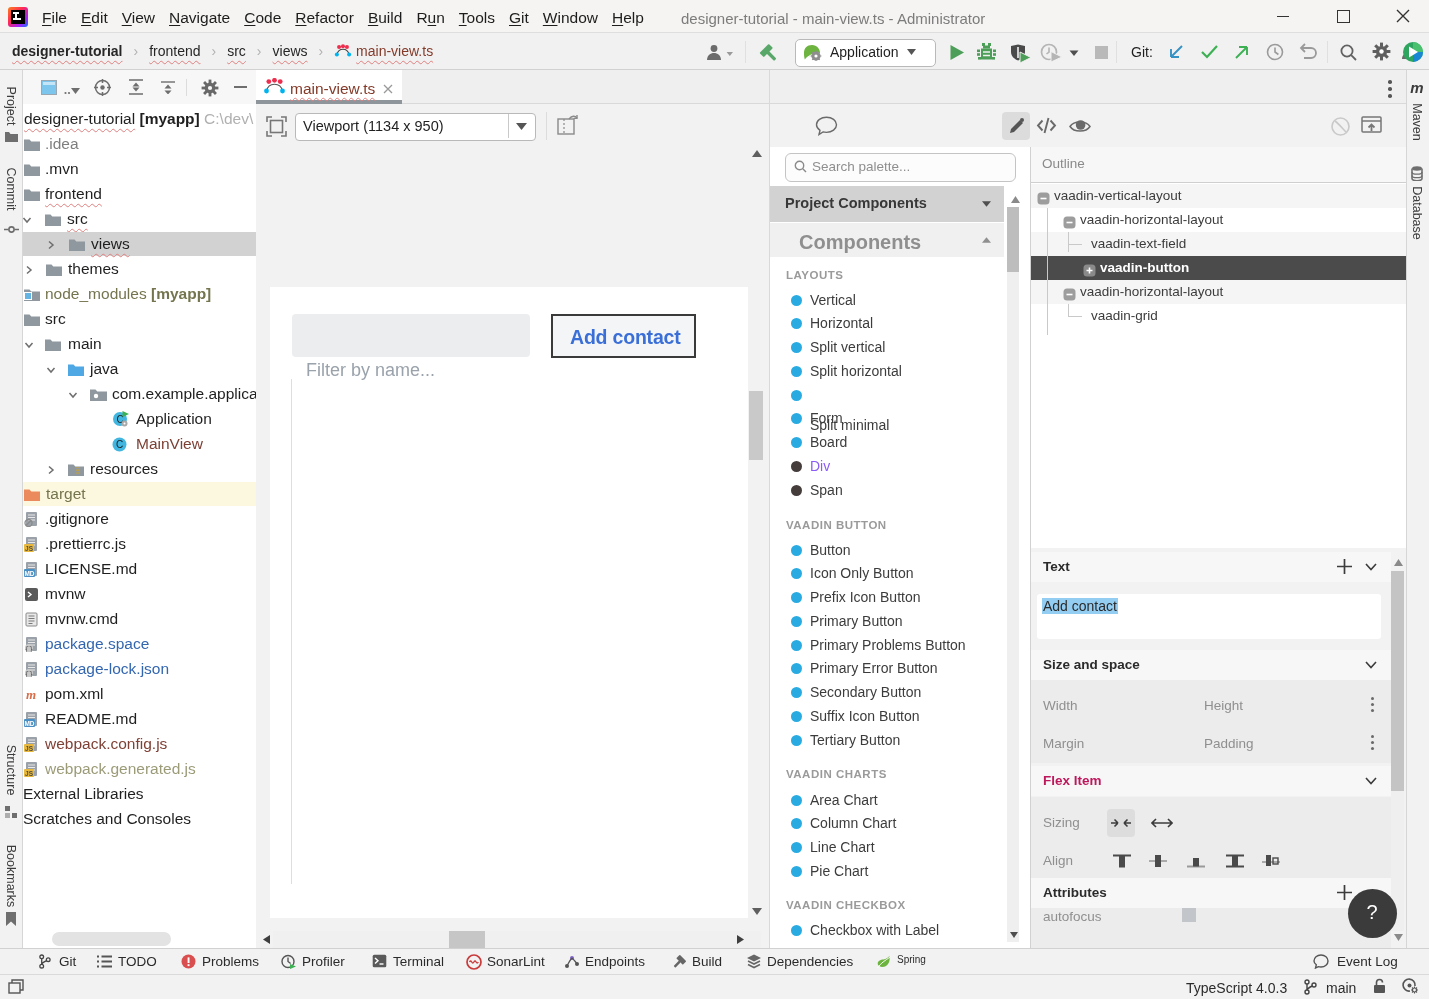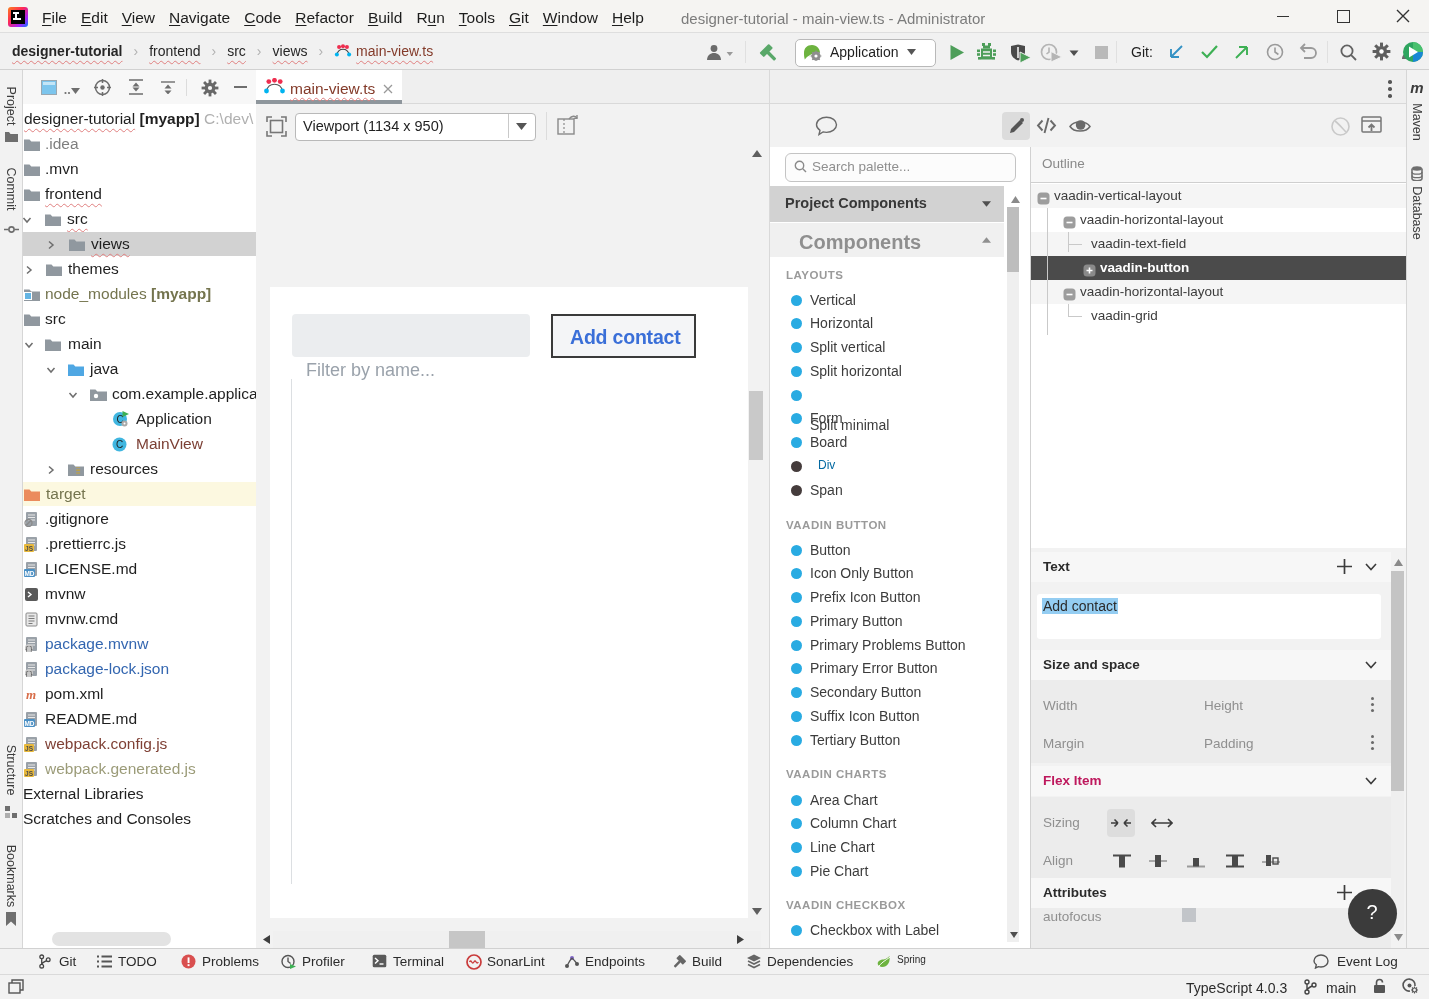--- a/index.html
+++ b/index.html
@@ -183,21 +183,21 @@
           <rect x="2" y="1" width="11" height="13" rx="1" fill="#e8e8e8" stroke="#8a8a8a"></rect>
           <path d="M4.5 4 h6 M4.5 6.5 h6 M4.5 9 h6 M4.5 11.5 h4" stroke="#7a7a7a" stroke-width="1"></path>
         </svg></div>
       <div class="abs txt" style="left:45px;top:506px;font-size:15.5px;color:#1f1f1f;">mvnw.cmd</div>
       <div class="abs" style="left:24px;top:532px;"><svg width="15" height="15" viewBox="0 0 15 15" style="vertical-align:-2px;">
           <rect x="2" y="0" width="11" height="14" rx="1" fill="#9aa1a8"></rect>
           <path d="M4 3 h7 M4 5.5 h7 M4 8 h7" stroke="#e8e8e8" stroke-width="1"></path>
           <circle cx="5" cy="11" r="4" fill="#c9c9c9"></circle>
           <text x="5" y="13.5" font-size="7" fill="#4a4a4a" text-anchor="middle" font-family="Liberation Mono">{}</text>
         </svg></div>
-      <div class="abs txt" style="left:45px;top:531px;font-size:15.5px;color:#3366b0;">package.mvnw</div>
+      <div class="abs txt" style="left:45px;top:531px;font-size:15.5px;color:#3366b0;">package.space</div>
       <div class="abs" style="left:24px;top:557px;"><svg width="15" height="15" viewBox="0 0 15 15" style="vertical-align:-2px;">
           <rect x="2" y="0" width="11" height="14" rx="1" fill="#9aa1a8"></rect>
           <path d="M4 3 h7 M4 5.5 h7 M4 8 h7" stroke="#e8e8e8" stroke-width="1"></path>
           <circle cx="5" cy="11" r="4" fill="#c9c9c9"></circle>
           <text x="5" y="13.5" font-size="7" fill="#4a4a4a" text-anchor="middle" font-family="Liberation Mono">{}</text>
         </svg></div>
       <div class="abs txt" style="left:45px;top:556px;font-size:15.5px;color:#3366b0;">package-lock.json</div>
       <div class="abs" style="left:24px;top:582px;"><svg width="15" height="15" viewBox="0 0 15 15" style="vertical-align:-2px;">
           <text x="7" y="12" font-size="13" font-weight="bold" font-style="italic" fill="#d86e4a" text-anchor="middle" font-family="Liberation Serif">m</text>
         </svg></div>
@@ -348,21 +348,21 @@
       <div class="abs txt" style="left:40px;top:192px;font-size:14px;color:#3c3c3c;">Split vertical</div>
       <div class="abs" style="left:21px;top:218.5px;width:11px;height:11px;border-radius:50%;background:#29abe2;"></div>
       <div class="abs txt" style="left:40px;top:216px;font-size:14px;color:#3c3c3c;">Split horizontal</div>
       <div class="abs" style="left:21px;top:242.5px;width:11px;height:11px;border-radius:50%;background:#29abe2;"></div>
       <div class="abs txt" style="left:40px;top:240px;font-size:14px;color:#3c3c3c;margin-top:30px;">Split minimal</div>
       <div class="abs" style="left:21px;top:265.5px;width:11px;height:11px;border-radius:50%;background:#29abe2;"></div>
       <div class="abs txt" style="left:40px;top:263px;font-size:14px;color:#3c3c3c;">Form</div>
       <div class="abs" style="left:21px;top:289.5px;width:11px;height:11px;border-radius:50%;background:#29abe2;"></div>
       <div class="abs txt" style="left:40px;top:287px;font-size:14px;color:#3c3c3c;">Board</div>
       <div class="abs" style="left:21px;top:313.5px;width:11px;height:11px;border-radius:50%;background:#453c3c;"></div>
-      <div class="abs txt" style="left:48px;top:311px;font-size:12px;color:#0369a1;">Div</div>
+      <div class="abs txt" style="left:40px;top:311px;font-size:14px;color:#8b5cf6;">Div</div>
       <div class="abs" style="left:21px;top:337.5px;width:11px;height:11px;border-radius:50%;background:#453c3c;"></div>
       <div class="abs txt" style="left:40px;top:335px;font-size:14px;color:#3c3c3c;">Span</div>
       <div class="abs txt" style="left:16px;top:372px;font-size:11.5px;font-weight:bold;letter-spacing:0.5px;color:#9a9a9a;">VAADIN BUTTON</div>
       <div class="abs" style="left:21px;top:397.5px;width:11px;height:11px;border-radius:50%;background:#29abe2;"></div>
       <div class="abs txt" style="left:40px;top:395px;font-size:14px;color:#3c3c3c;">Button</div>
       <div class="abs" style="left:21px;top:420.5px;width:11px;height:11px;border-radius:50%;background:#29abe2;"></div>
       <div class="abs txt" style="left:40px;top:418px;font-size:14px;color:#3c3c3c;">Icon Only Button</div>
       <div class="abs" style="left:21px;top:444.5px;width:11px;height:11px;border-radius:50%;background:#29abe2;"></div>
       <div class="abs txt" style="left:40px;top:442px;font-size:14px;color:#3c3c3c;">Prefix Icon Button</div>
       <div class="abs" style="left:21px;top:468.5px;width:11px;height:11px;border-radius:50%;background:#29abe2;"></div>

